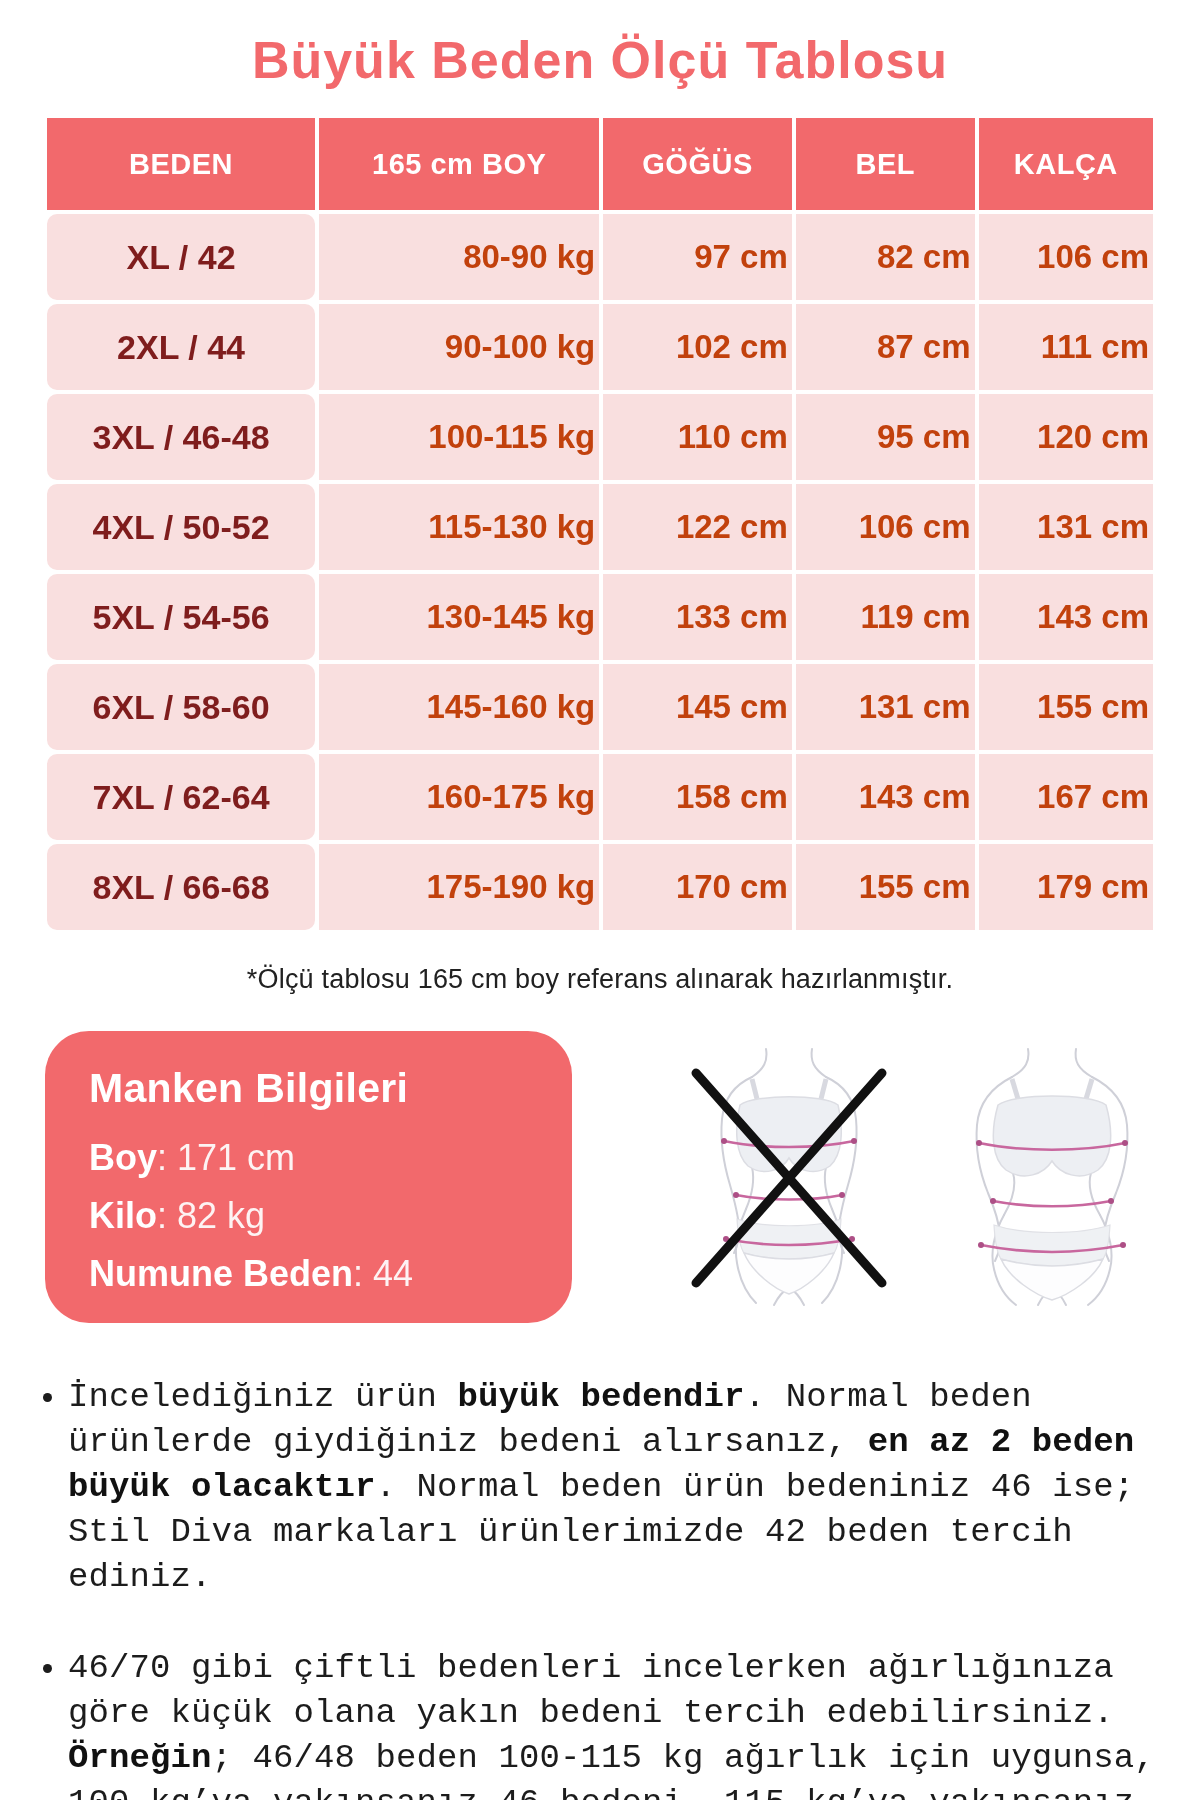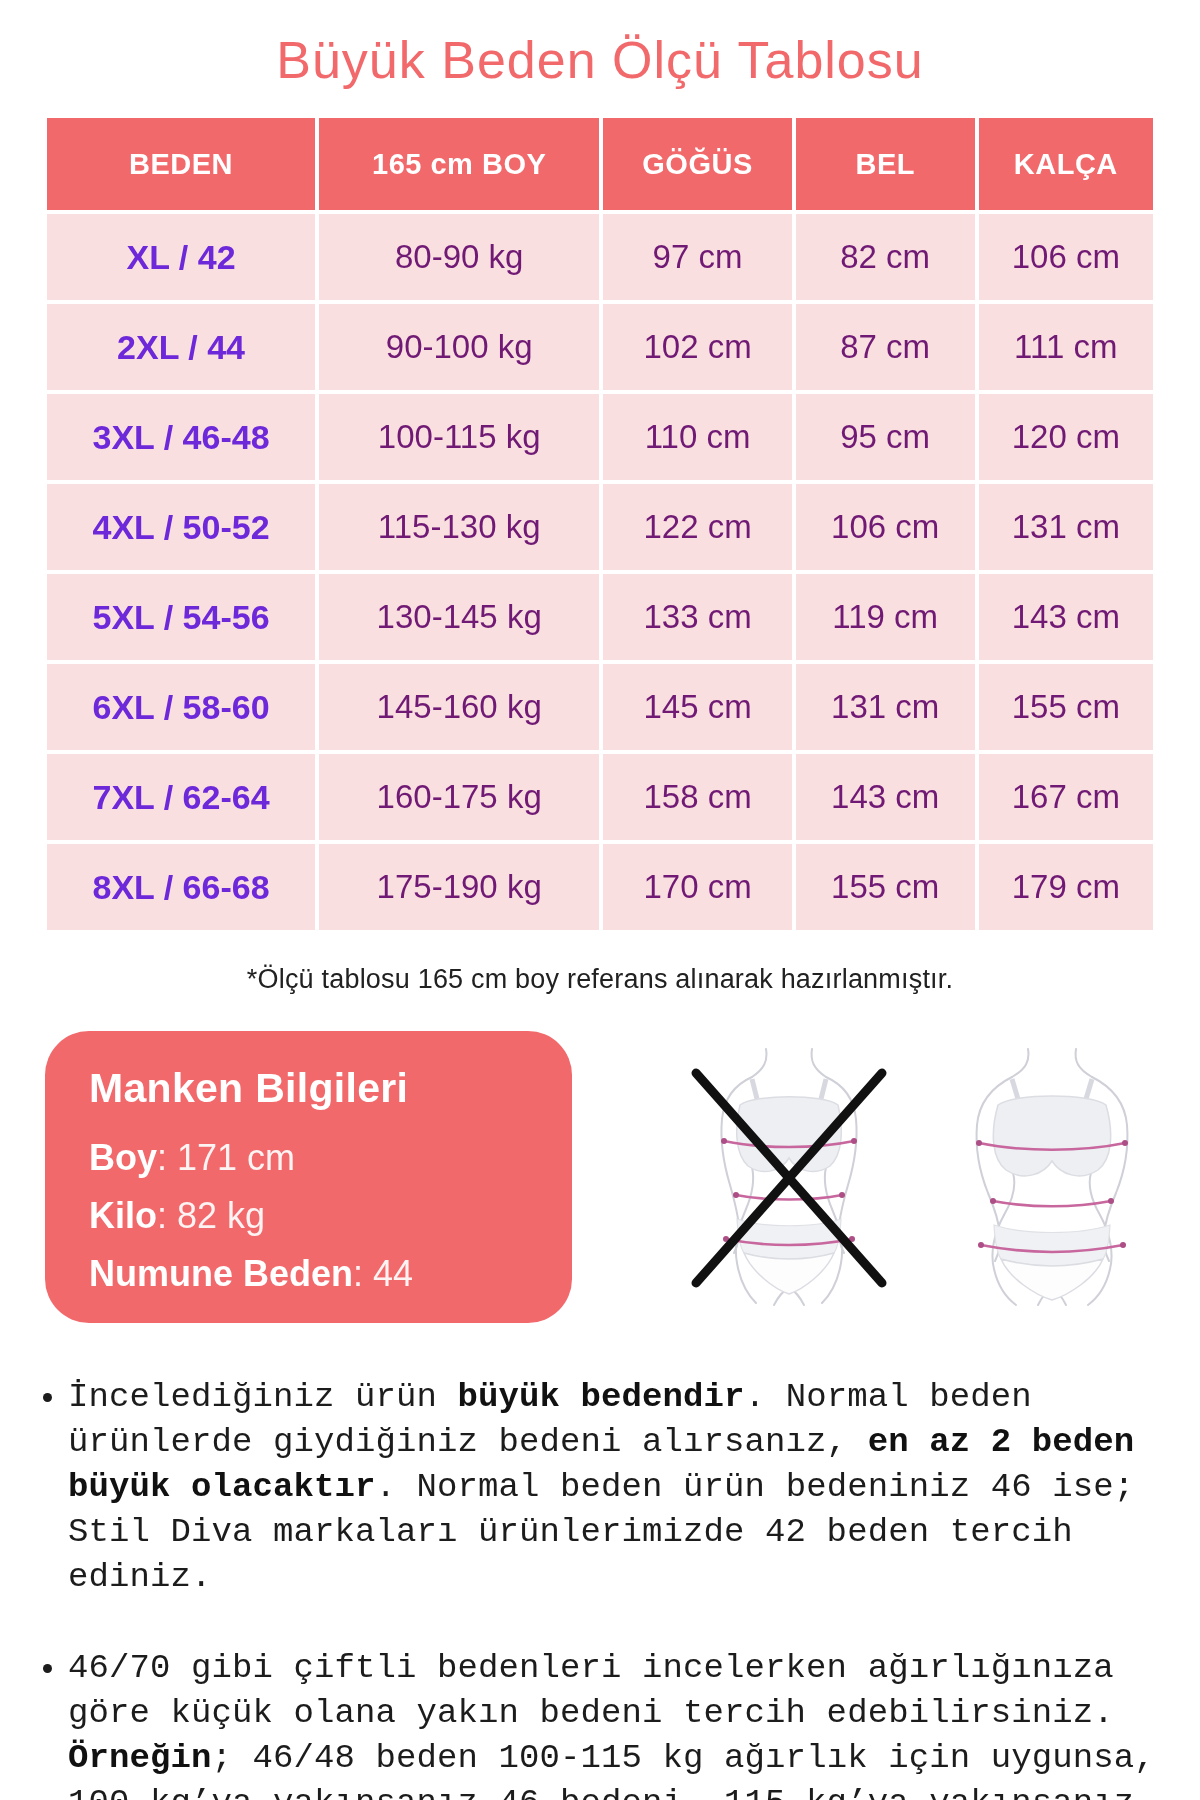--- a/index.html
+++ b/index.html
@@ -14,40 +14,40 @@
   }
   *{box-sizing:border-box;}
   html,body{margin:0;padding:0;}
   body{
     width:1200px;height:1800px;margin:0 auto;background:#ffffff;
     font-family:"Liberation Sans","DejaVu Sans",sans-serif;
     color:var(--text-dark);overflow:hidden;
   }
   .page-title{
     margin:30px 0 0;text-align:center;
-    font-size:52px;font-weight:400;letter-spacing:1px;
+    font-size:52px;font-weight:700;letter-spacing:1px;
     color:var(--accent);
   }
   table.size-table{
     width:1114px;margin:24px 43px 0;
     border-collapse:separate;border-spacing:4px;
     table-layout:fixed;
   }
   table.size-table thead th{
     background:var(--accent);color:#ffffff;
     font-size:29px;font-weight:700;letter-spacing:.5px;
     height:92px;text-align:center;padding:0 8px;
   }
   table.size-table tbody th,
   table.size-table tbody td{
     background:var(--row-pink);height:86px;text-align:center;
     font-size:33px;padding:0 4px;
   }
-  table.size-table tbody th{font-weight:700;color:#6d28d9;font-size:34px;}
-  table.size-table tbody td{font-weight:400;color:#701a75;}
+  table.size-table tbody th{font-weight:700;color:#7f1d1d;font-size:34px;border-radius:10px;}
+  table.size-table tbody td{font-weight:700;color:#c2410c;text-align:right;}
   .note{
     margin:30px 40px 0;text-align:center;
     font-size:27px;color:#212121;letter-spacing:.2px;
   }
   .info-row{
     display:flex;align-items:center;
     margin:36px 12px 0 45px;height:292px;
   }
   .model-box{
     width:527px;height:292px;flex:0 0 auto;

